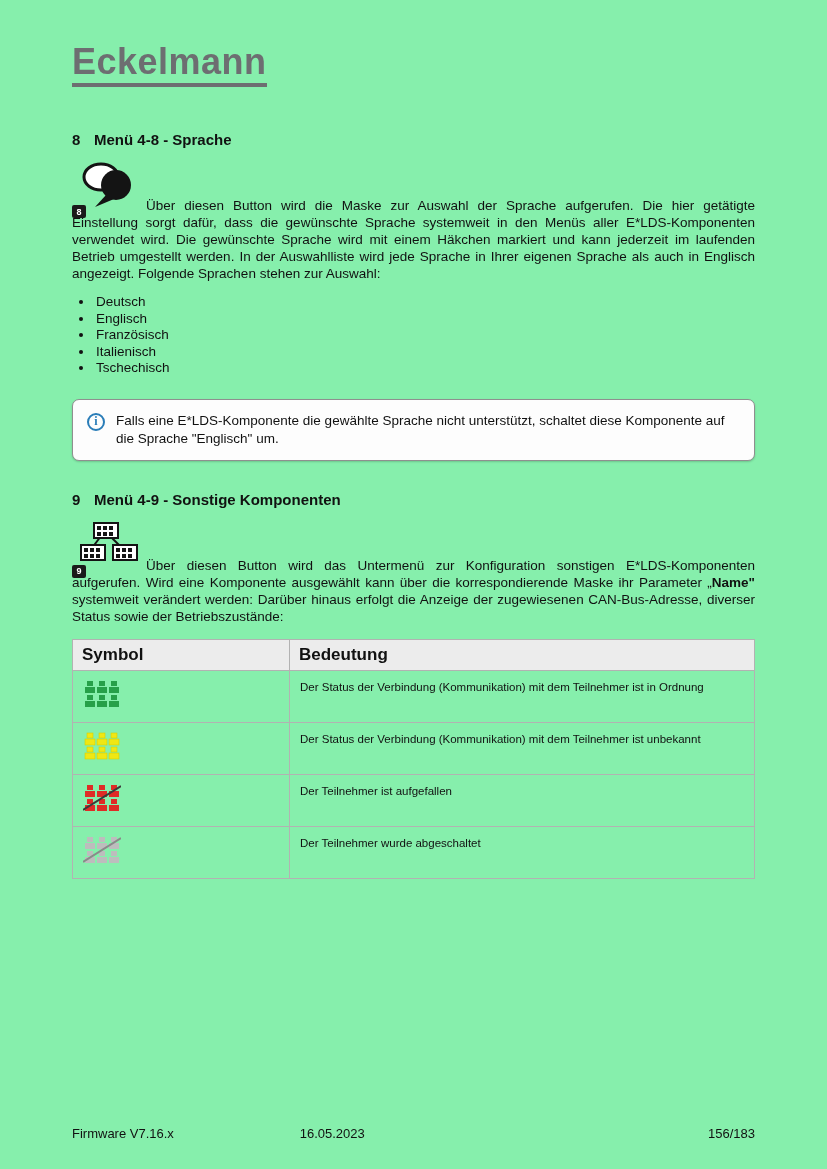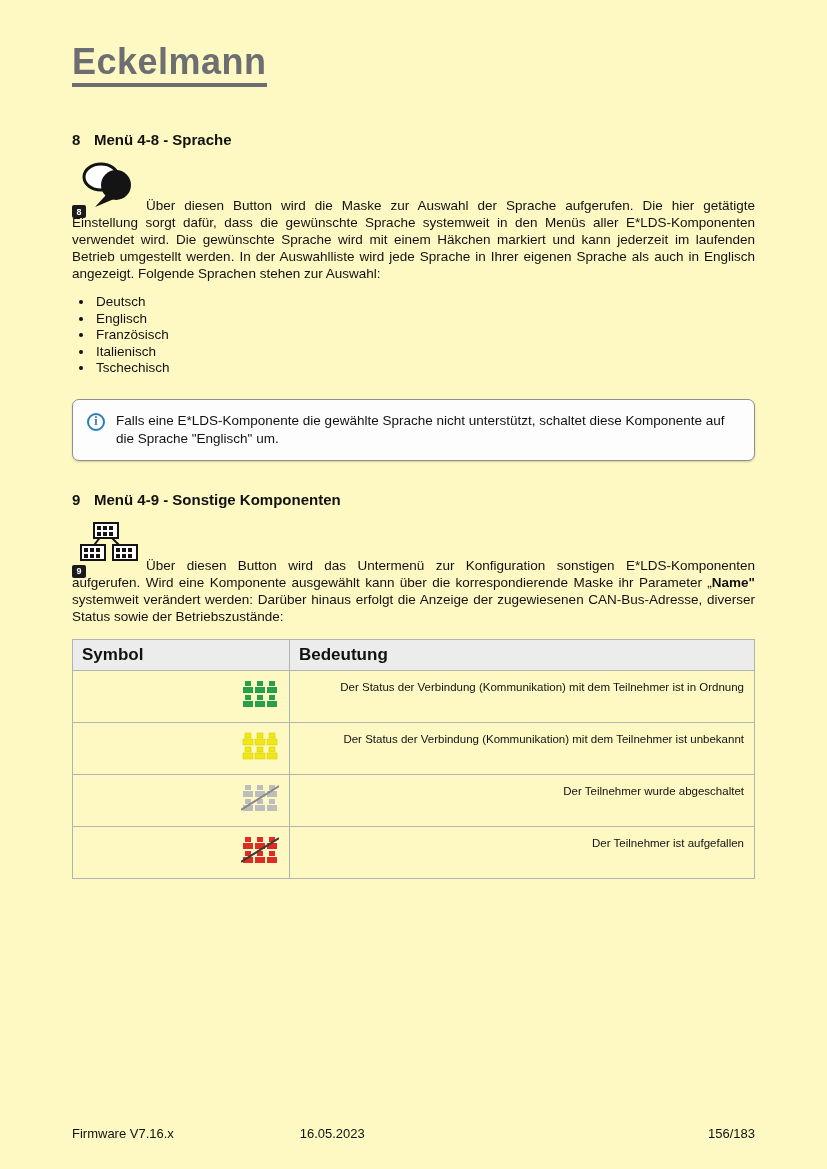--- a/index.html
+++ b/index.html
@@ -1,17 +1,17 @@
 <!DOCTYPE html>
 <html><head>
 <meta charset="utf-8">
 <style>
   html,body { margin:0; padding:0; background:#e9e9e9; }
   .page {
-    width:827px; height:1169px; margin:0 auto; background:#fef9c3;
+    width:827px; height:1169px; margin:0 auto; background:#86efac;
     position:relative; box-sizing:border-box; padding:44px 72px 0 72px;
     font-family:"Liberation Sans", sans-serif; color:#111; overflow:hidden;
   }
   
   .logo {
     display:inline-block; font-size:36px; font-weight:bold; color:#6d6e71;
     letter-spacing:0.5px; line-height:1.0; border-bottom:4px solid #6d6e71;
     padding-bottom:3px; margin-bottom:44px;
   }
   
@@ -38,21 +38,21 @@
   }
   .info-icon {
     flex:0 0 18px; width:18px; height:18px; border:2px solid #2a7db8; border-radius:50%;
     color:#2a7db8; font-size:12px; font-weight:bold; font-family:"Liberation Serif", serif;
     display:flex; align-items:center; justify-content:center; box-sizing:border-box; margin-top:1px;
   }
   .info-text { font-size:13.5px; line-height:18px; }
   .sec2 { margin-top:30px; }
   
   table.sym { width:100%; border-collapse:collapse; margin-top:14px; }
-  table.sym th, table.sym td { border:1px solid #b2b2b2;text-align:right; }
+  table.sym th, table.sym td { border:1px solid #b2b2b2; }
   table.sym thead th {
     background:#ececec; font-size:17px; font-weight:bold; text-align:left;
     padding:5px 9px; height:12px;
   }
   td.symbol { width:196px; padding:4px 10px; vertical-align:middle; }
   td.meaning { font-size:11.5px; padding:9px 10px; vertical-align:top; line-height:14px; }
   tr.row-tall { height:52px; }
   tr.row-short { height:45px; }
   
   .footer {
@@ -202,63 +202,63 @@
                 </g>
               </svg>
             </span>
           </td>
           <td class="meaning">Der Status der Verbindung (Kommunikation) mit dem Teilnehmer ist unbekannt</td>
         </tr>
         <tr class="row-tall">
           <td class="symbol">
             <span>
               <svg width="38" height="28" viewBox="0 0 38 28">
+                <g fill="#df2b26">
+                  <rect x="4" y="1" width="6" height="5"></rect>
+                    <rect x="16" y="1" width="6" height="5"></rect>
+                    <rect x="28" y="1" width="6" height="5"></rect>
+                  <rect x="2" y="7" width="10" height="6"></rect>
+                    <rect x="14" y="7" width="10" height="6"></rect>
+                    <rect x="26" y="7" width="10" height="6"></rect>
+                  <rect x="4" y="15" width="6" height="5"></rect>
+                    <rect x="16" y="15" width="6" height="5"></rect>
+                    <rect x="28" y="15" width="6" height="5"></rect>
+                  <rect x="2" y="21" width="10" height="6"></rect>
+                    <rect x="14" y="21" width="10" height="6"></rect>
+                    <rect x="26" y="21" width="10" height="6"></rect>
+                </g>
+                <line x1="0" y1="26" x2="38" y2="2" stroke="#3a3a3a" stroke-width="2"></line>
+              </svg>
+            </span>
+          </td>
+          <td class="meaning">Der Teilnehmer ist aufgefallen</td>
+        </tr>
+        <tr class="row-tall">
+          <td class="symbol">
+            <span>
+              <svg width="38" height="28" viewBox="0 0 38 28">
                 <g fill="#bdbdbd">
                   <rect x="4" y="1" width="6" height="5"></rect>
                     <rect x="16" y="1" width="6" height="5"></rect>
                     <rect x="28" y="1" width="6" height="5"></rect>
                   <rect x="2" y="7" width="10" height="6"></rect>
                     <rect x="14" y="7" width="10" height="6"></rect>
                     <rect x="26" y="7" width="10" height="6"></rect>
                   <rect x="4" y="15" width="6" height="5"></rect>
                     <rect x="16" y="15" width="6" height="5"></rect>
                     <rect x="28" y="15" width="6" height="5"></rect>
                   <rect x="2" y="21" width="10" height="6"></rect>
                     <rect x="14" y="21" width="10" height="6"></rect>
                     <rect x="26" y="21" width="10" height="6"></rect>
                 </g>
                 <line x1="0" y1="26" x2="38" y2="2" stroke="#8a8a8a" stroke-width="2"></line>
               </svg>
             </span>
           </td>
           <td class="meaning">Der Teilnehmer wurde abgeschaltet</td>
-        </tr>
-        <tr class="row-tall">
-          <td class="symbol">
-            <span>
-              <svg width="38" height="28" viewBox="0 0 38 28">
-                <g fill="#df2b26">
-                  <rect x="4" y="1" width="6" height="5"></rect>
-                    <rect x="16" y="1" width="6" height="5"></rect>
-                    <rect x="28" y="1" width="6" height="5"></rect>
-                  <rect x="2" y="7" width="10" height="6"></rect>
-                    <rect x="14" y="7" width="10" height="6"></rect>
-                    <rect x="26" y="7" width="10" height="6"></rect>
-                  <rect x="4" y="15" width="6" height="5"></rect>
-                    <rect x="16" y="15" width="6" height="5"></rect>
-                    <rect x="28" y="15" width="6" height="5"></rect>
-                  <rect x="2" y="21" width="10" height="6"></rect>
-                    <rect x="14" y="21" width="10" height="6"></rect>
-                    <rect x="26" y="21" width="10" height="6"></rect>
-                </g>
-                <line x1="0" y1="26" x2="38" y2="2" stroke="#3a3a3a" stroke-width="2"></line>
-              </svg>
-            </span>
-          </td>
-          <td class="meaning">Der Teilnehmer ist aufgefallen</td>
         </tr>
       </tbody>
     </table>
   </div>
 
   <div class="footer">
     <span class="f-left">Firmware V7.16.x</span>
     <span class="f-center">16.05.2023</span>
     <span class="f-right">156/183</span>
   </div>

